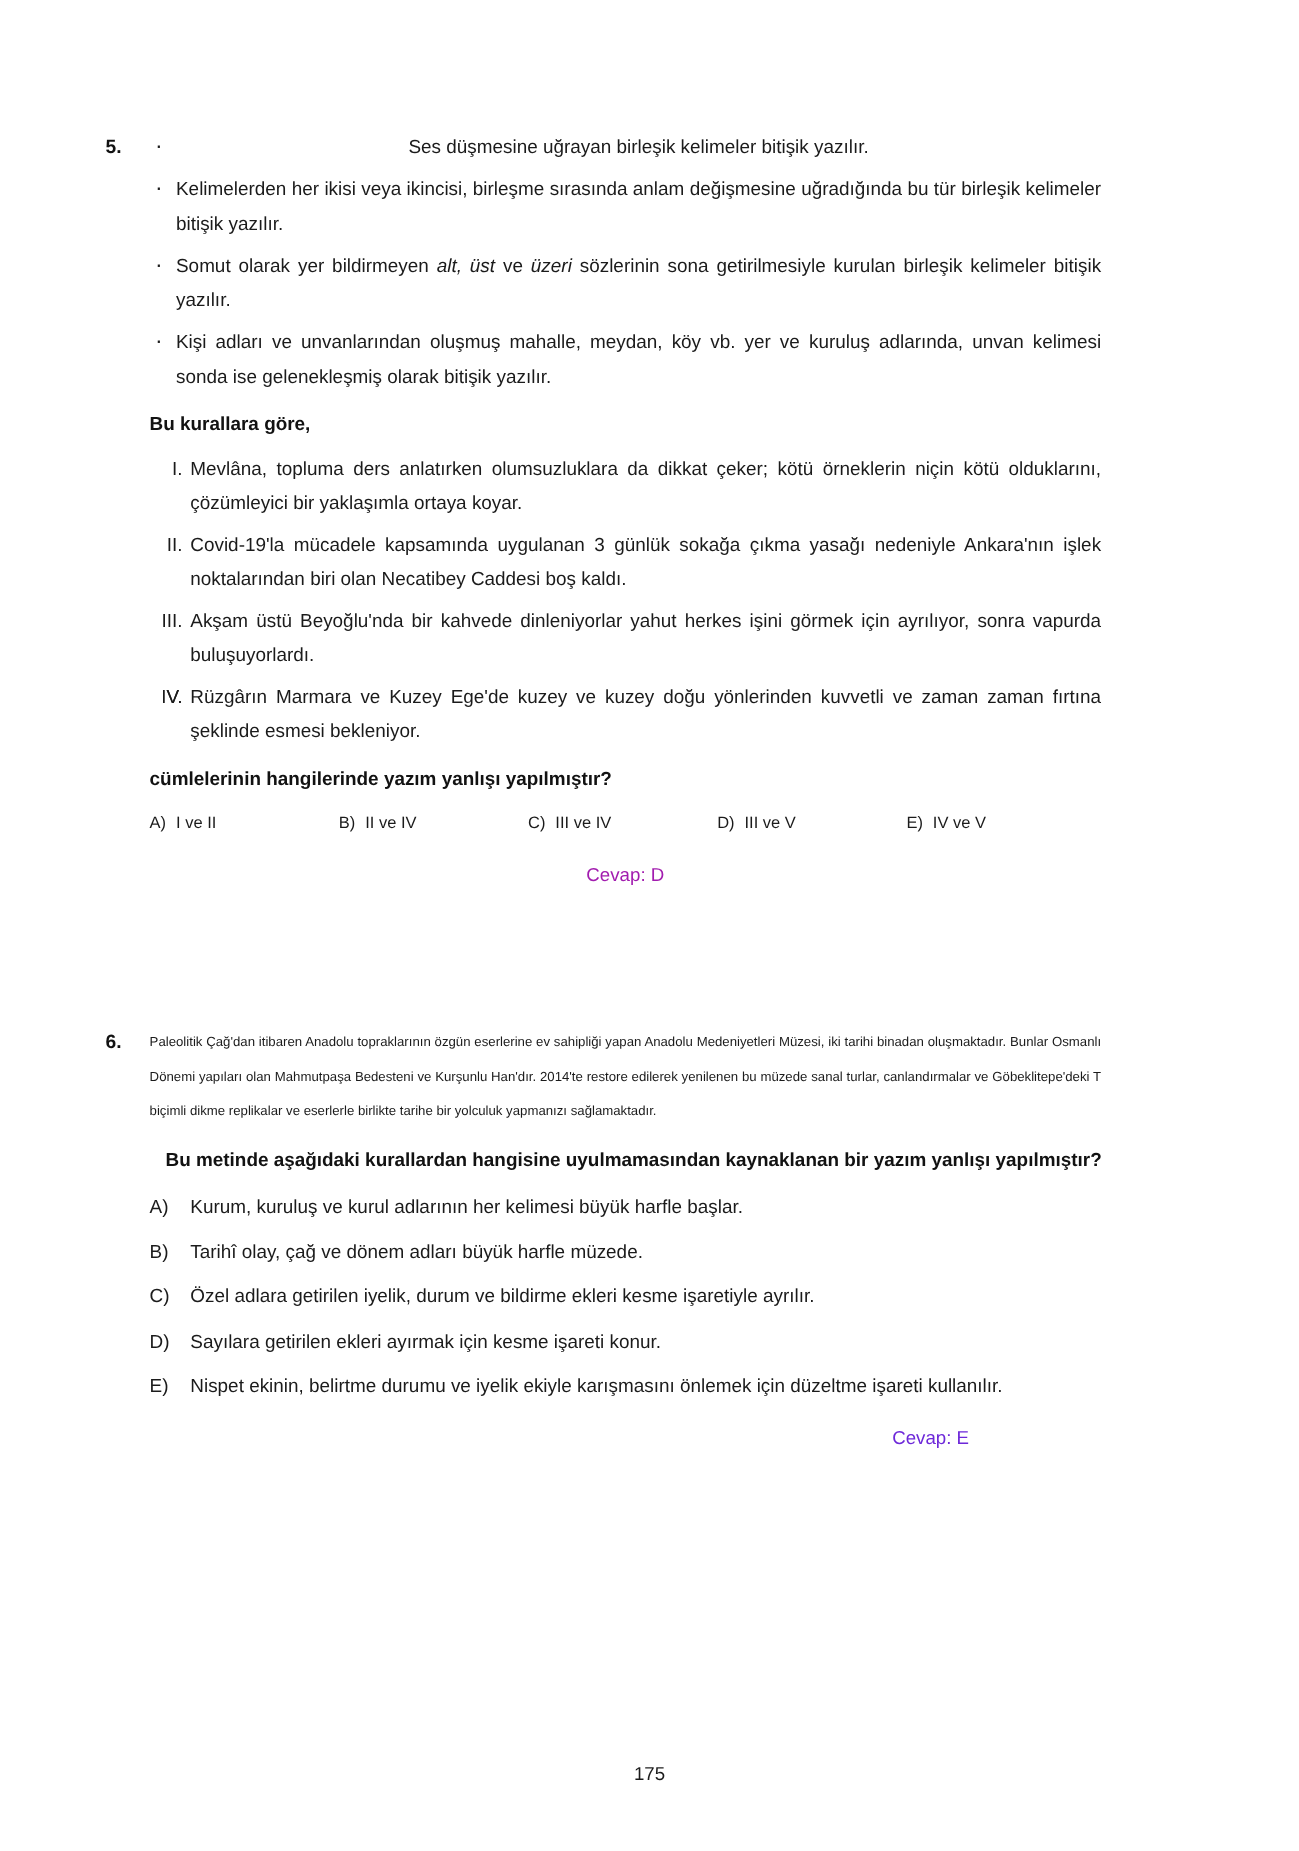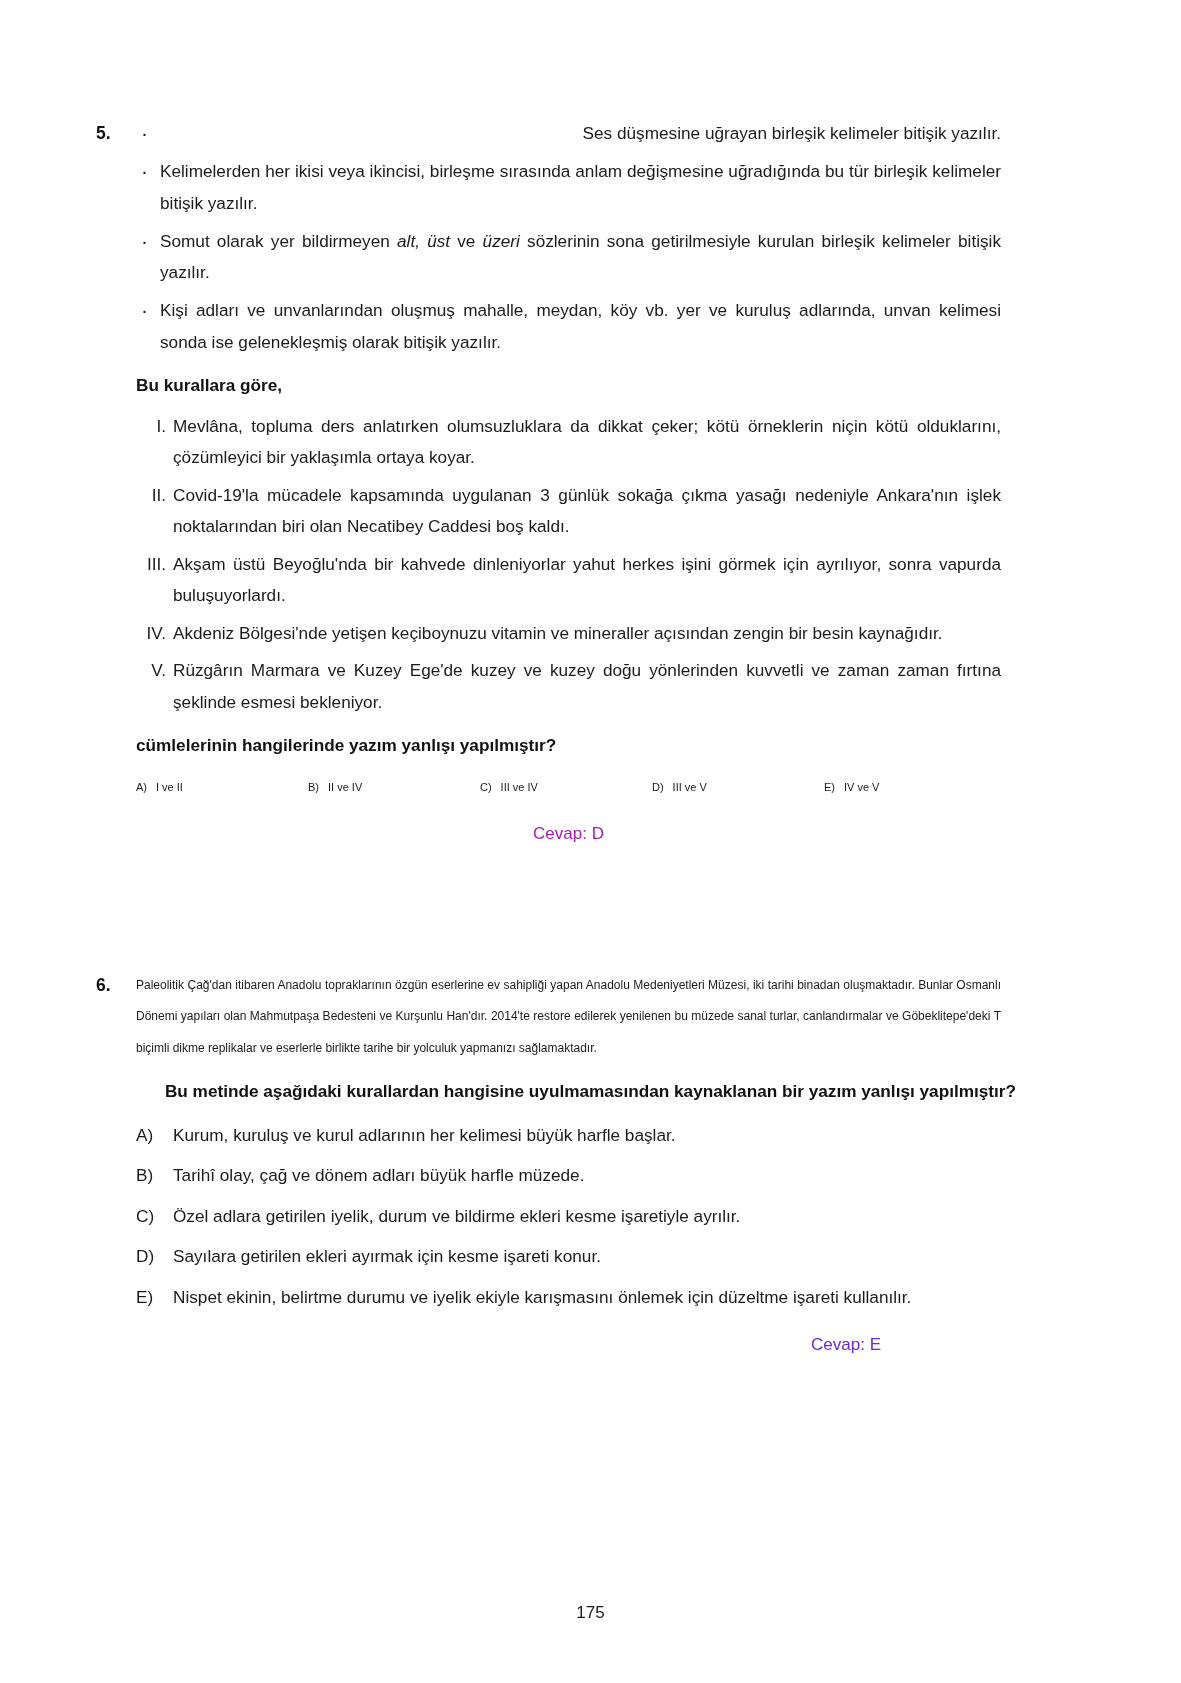--- a/index.html
+++ b/index.html
@@ -63,38 +63,38 @@
   .bullet-item::before {
     content: "\00B7";
     position: absolute;
     left: 5px;
     top: -1px;
     font-size: 21px;
     line-height: 31.5px;
     color: #1b1b1b;
   }
   .bullet-item.single {
-    text-align: right;
+    text-align: center;
   }
   .bullet-item em {
     font-style: italic;
   }
 
   
   .lead-bold {
     font-weight: bold;
     font-size: 17.2px;
     line-height: 31.5px;
     margin-top: 12px;
     margin-bottom: 9px;
     color: #121212;
   }
   .lead-bold.wrap {
     width: 880px;
-    text-align: right;
+    text-align: center;
   }
 
   
   .roman-list {
     list-style: none;
     margin: 0;
     padding: 0;
   }
   .roman-item {
     position: relative;
@@ -112,21 +112,21 @@
     width: 30px;
     text-align: right;
     font-size: 17.2px;
     line-height: 31.5px;
   }
 
   
   .choice-row {
     margin-top: 10px;
     display: flex;
-    font-size: 11px;
+    font-size: 15px;
     line-height: 30px;
     color: #1b1b1b;
   }
   .choice-row .choice {
     width: 172px;
     flex: 0 0 172px;
     white-space: nowrap;
   }
   .choice-row .choice .lbl {
     margin-right: 9px;
@@ -207,21 +207,20 @@
         <li class="roman-item">
           <span class="rn">II.</span>
           <span>Covid-19'la mücadele kapsamında uygulanan 3 günlük sokağa çıkma yasağı nedeniyle Ankara'nın işlek noktalarından biri olan Necatibey Caddesi boş kaldı.</span>
         </li>
         <li class="roman-item">
           <span class="rn">III.</span>
           <span>Akşam üstü Beyoğlu'nda bir kahvede dinleniyorlar yahut herkes işini görmek için ayrılıyor, sonra vapurda buluşuyorlardı.</span>
         </li>
         <li class="roman-item">
           <span class="rn">IV.</span>
-          <span>Akdeniz Bölgesi'nde yetişen keçiboynuzu vitamin ve mineraller açısından zengin bir besin kaynağıdır.</span>
         </li>
         <li class="roman-item">
           <span class="rn">V.</span>
           <span>Rüzgârın Marmara ve Kuzey Ege'de kuzey ve kuzey doğu yönlerinden kuvvetli ve zaman zaman fırtına şeklinde esmesi bekleniyor.</span>
         </li>
       </ul>
 
       <div class="lead-bold">cümlelerinin hangilerinde yazım yanlışı yapılmıştır?</div>
 
       <div class="choice-row">

